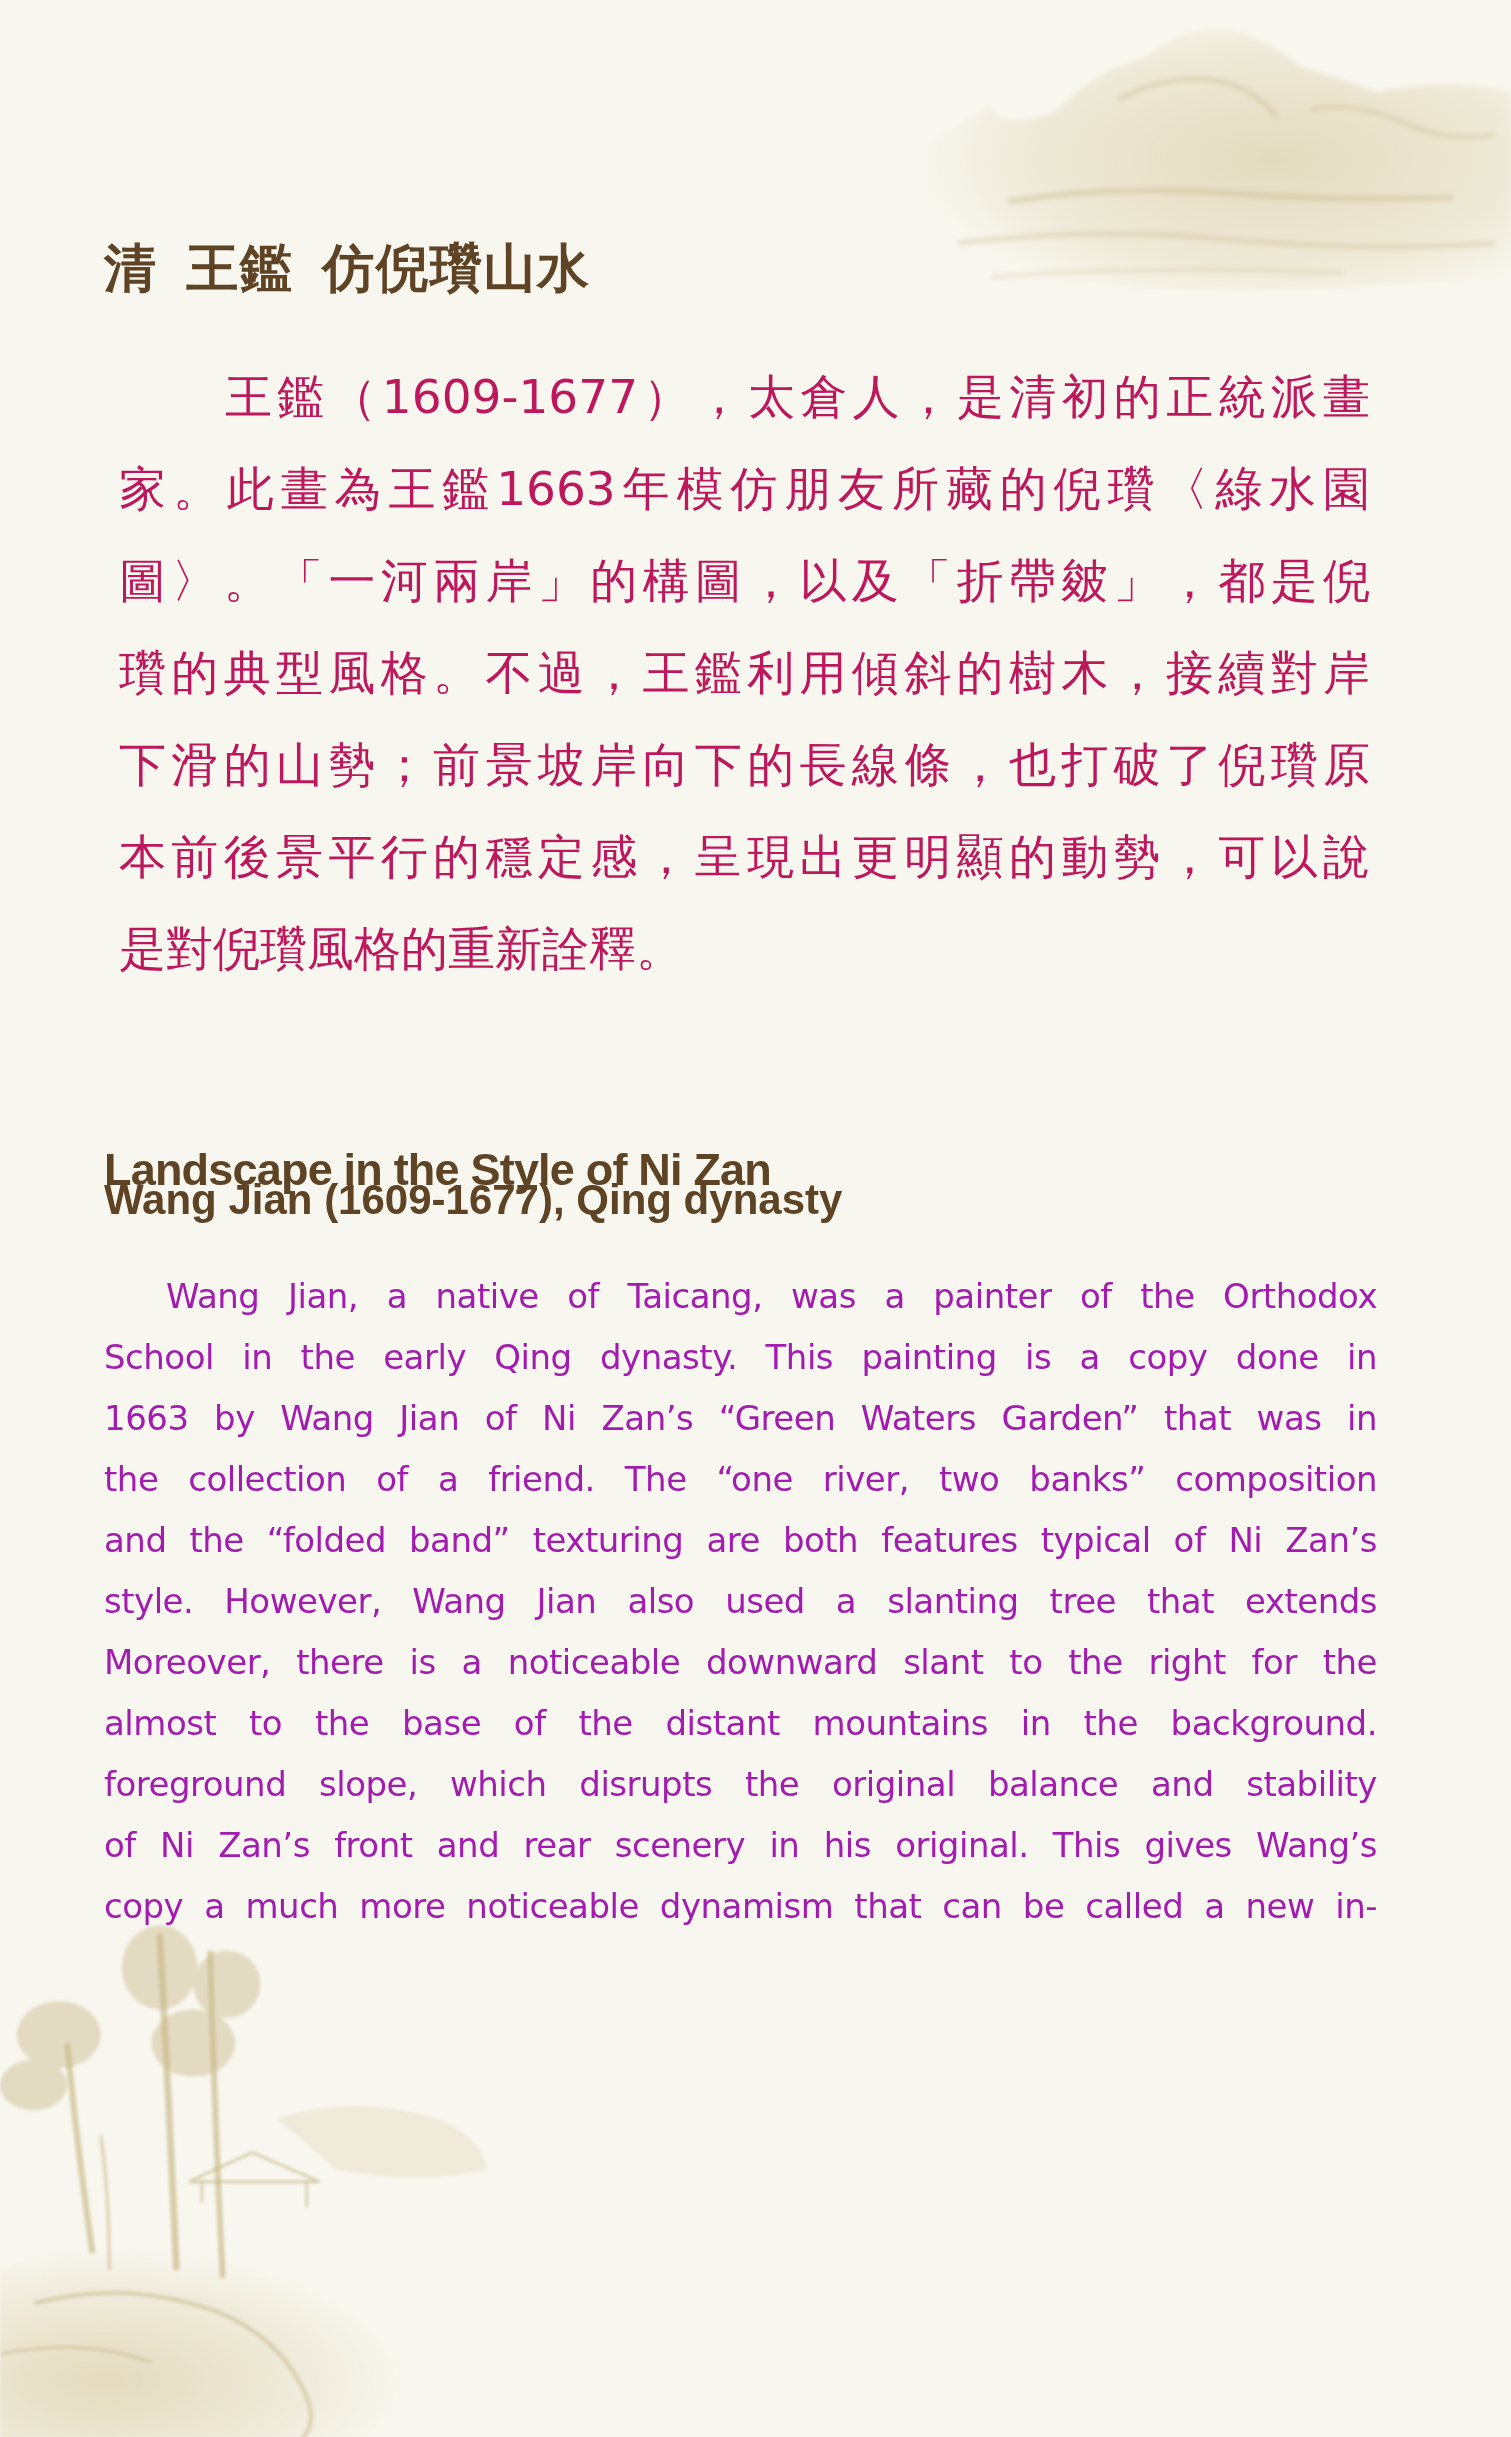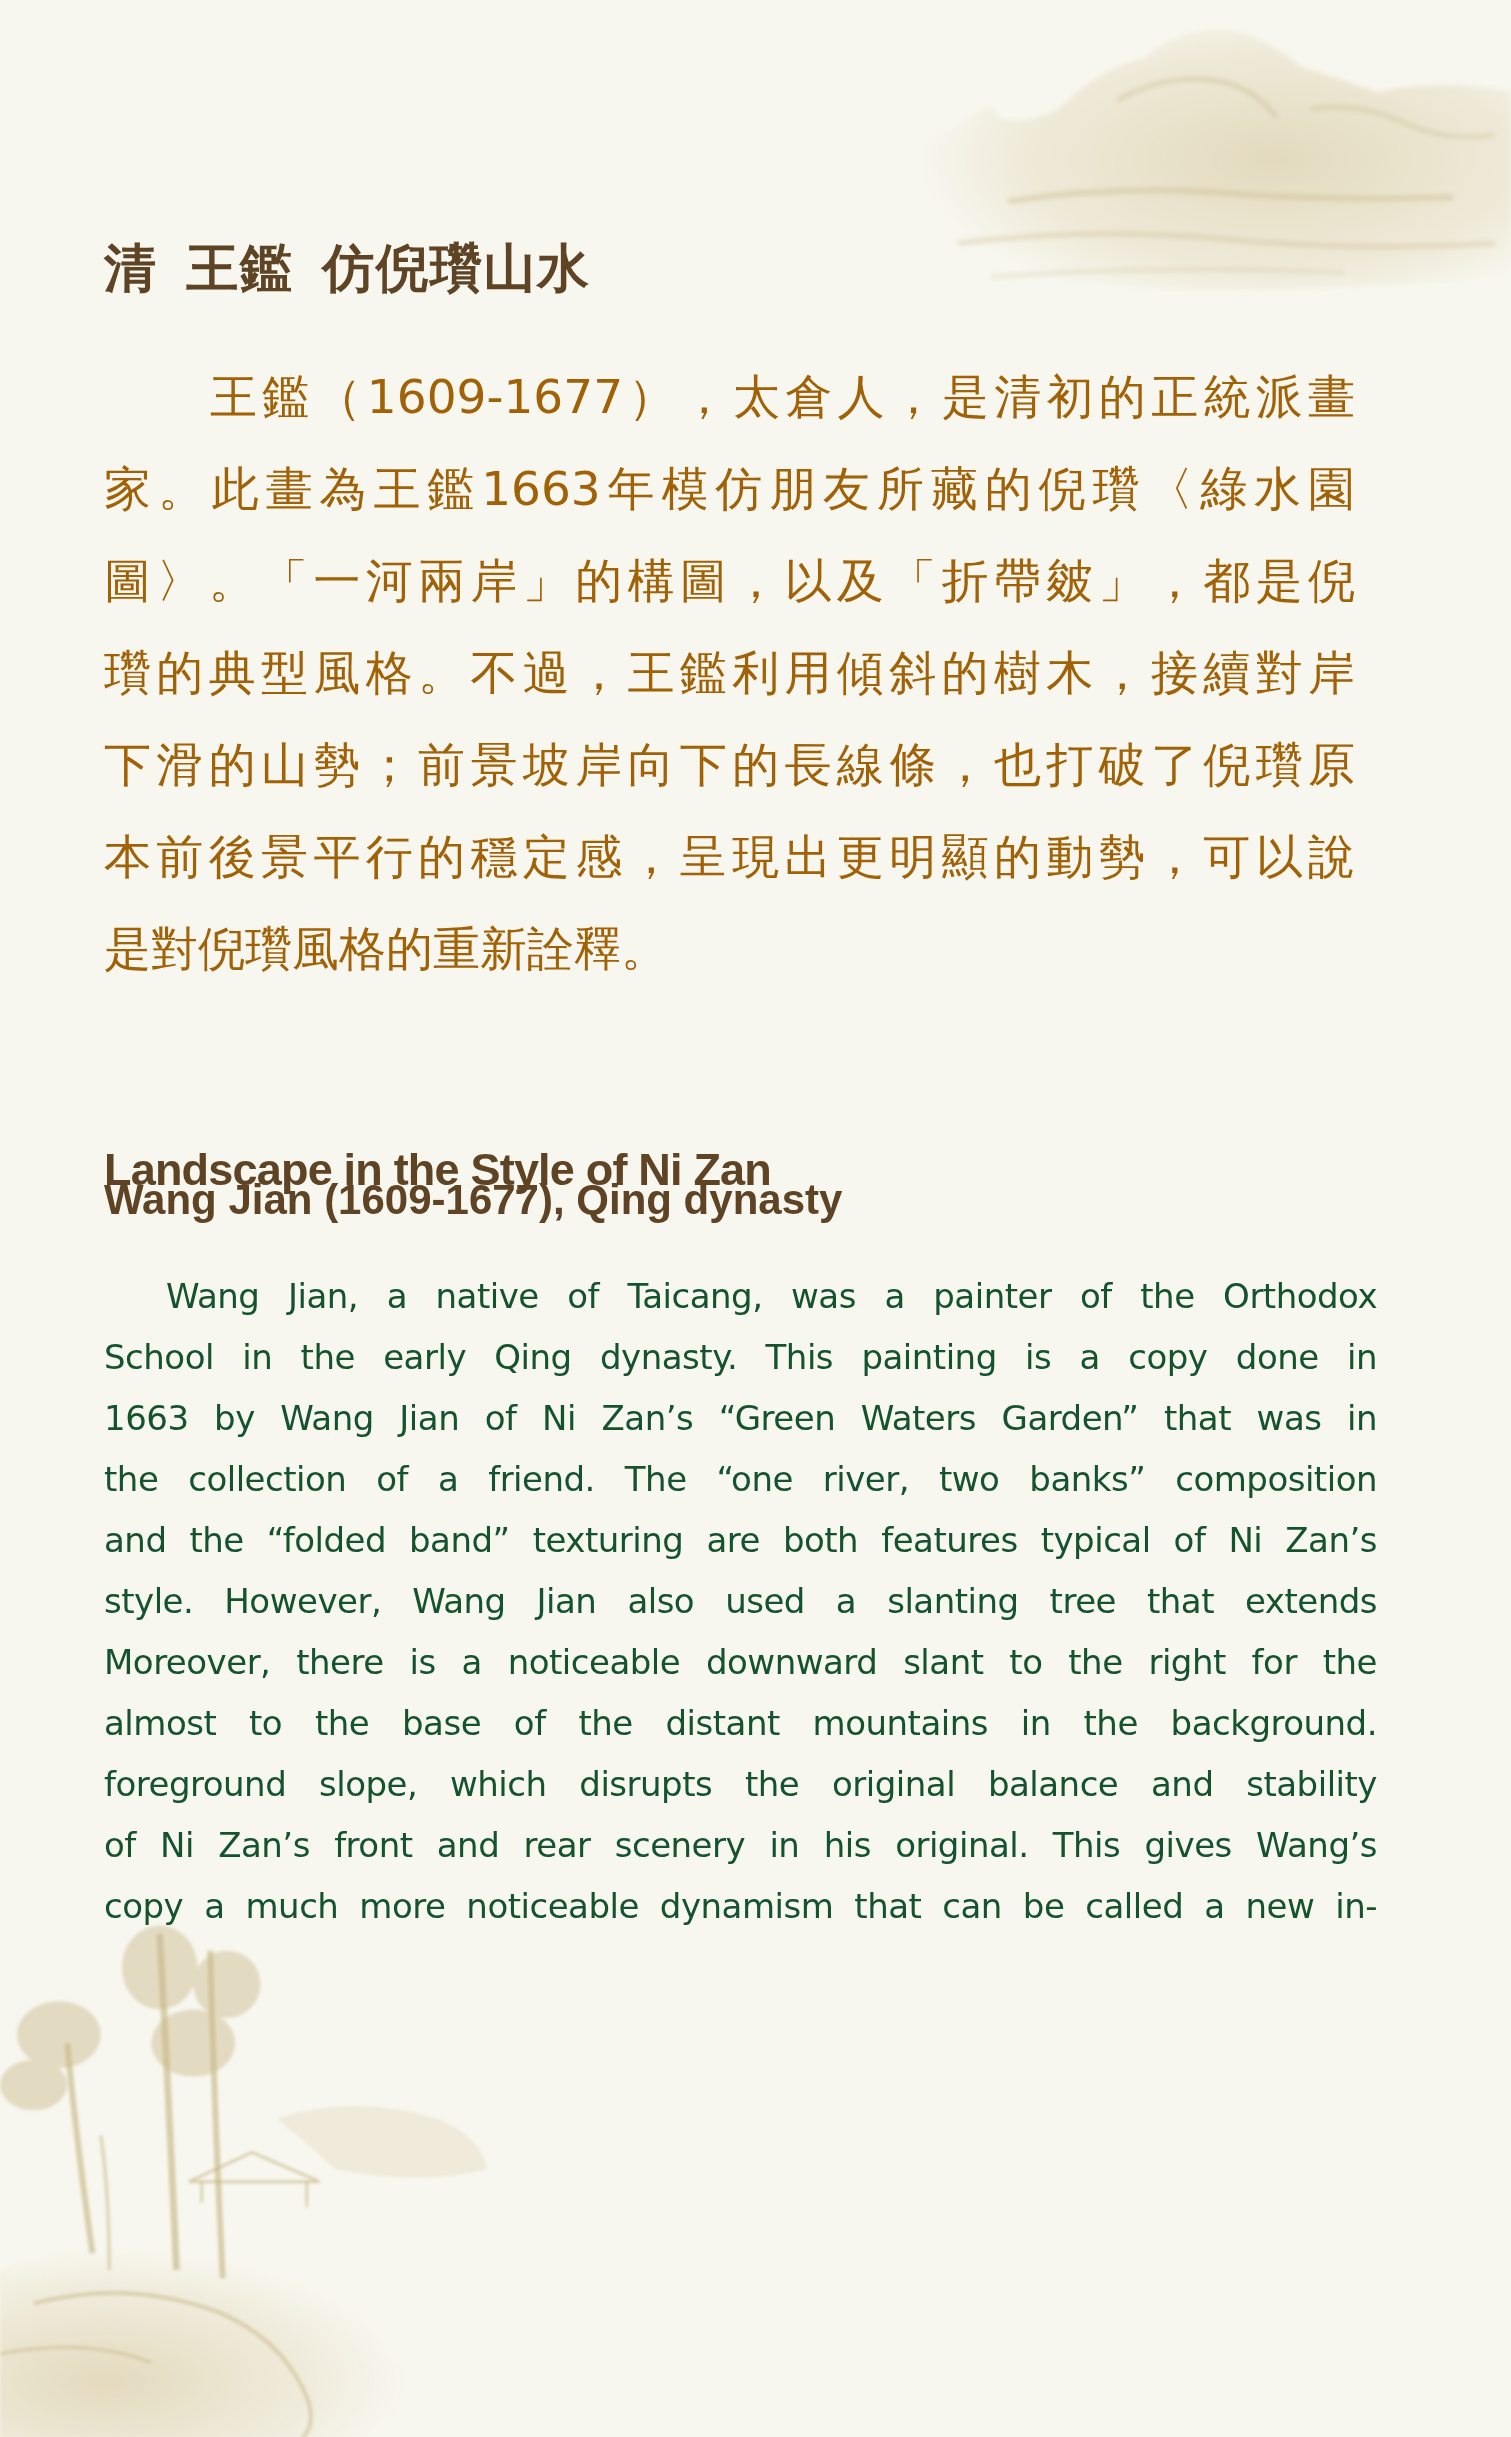--- a/index.html
+++ b/index.html
@@ -49,26 +49,26 @@
       font-weight: bold;
       color: #5e4325;
       letter-spacing: 1.7px;
       white-space: nowrap;
     }
     .zh-title span { margin-right: 28.6px; }
 
     .zh-body {
       position: absolute;
       top: 351px;
-      left: 0;
+      left: 15px;
       width: 1251px;
       font-family: "DejaVu Sans", sans-serif;
       font-size: 47px;
       line-height: 92px;
-      color: #a16207;
+      color: #be185d;
     }
     .zh-line {
       display: block;
       white-space: nowrap;
       text-align: justify;
       text-align-last: justify;
       height: 92px;
     }
     .zh-line.first { padding-left: 106px; }
     .zh-line.last { text-align-last: left; }
@@ -97,21 +97,21 @@
     }
 
     .en-body {
       position: absolute;
       top: 1266px;
       left: 0;
       width: 1273px;
       font-family: "DejaVu Sans", sans-serif;
       font-size: 34px;
       line-height: 61px;
-      color: #14532d;
+      color: #a21caf;
     }
     .en-line {
       display: block;
       height: 61px;
       white-space: nowrap;
       text-align: justify;
       text-align-last: justify;
       letter-spacing: -0.5px;
     }
     .en-line.first { padding-left: 62px; }

